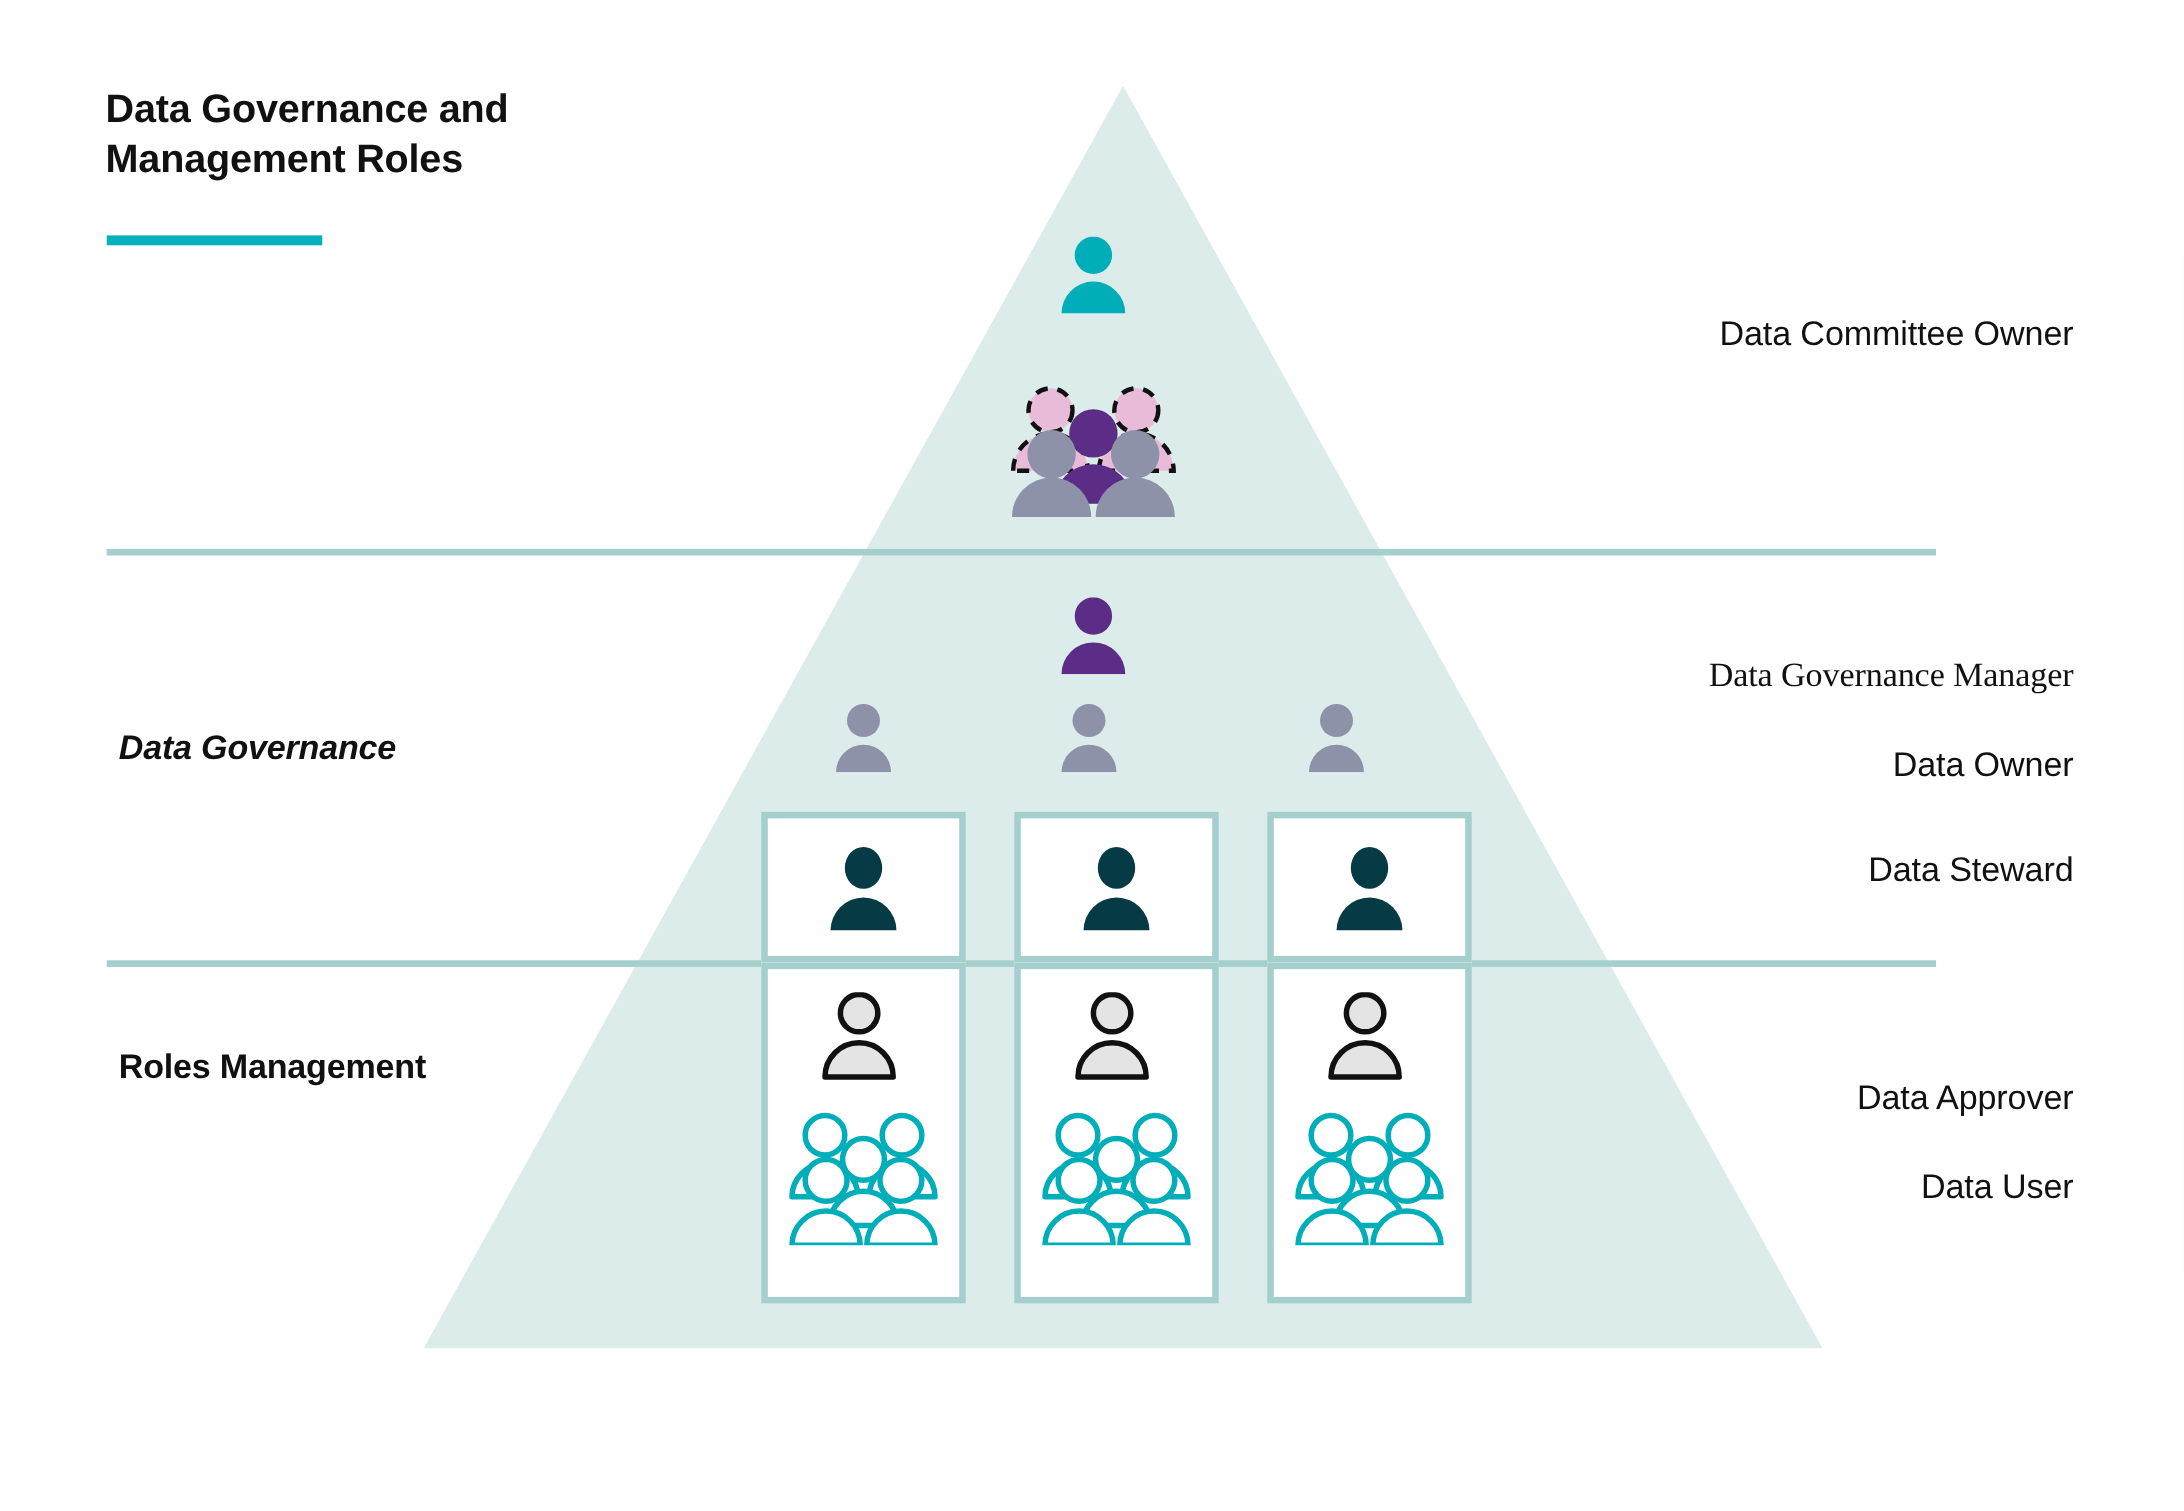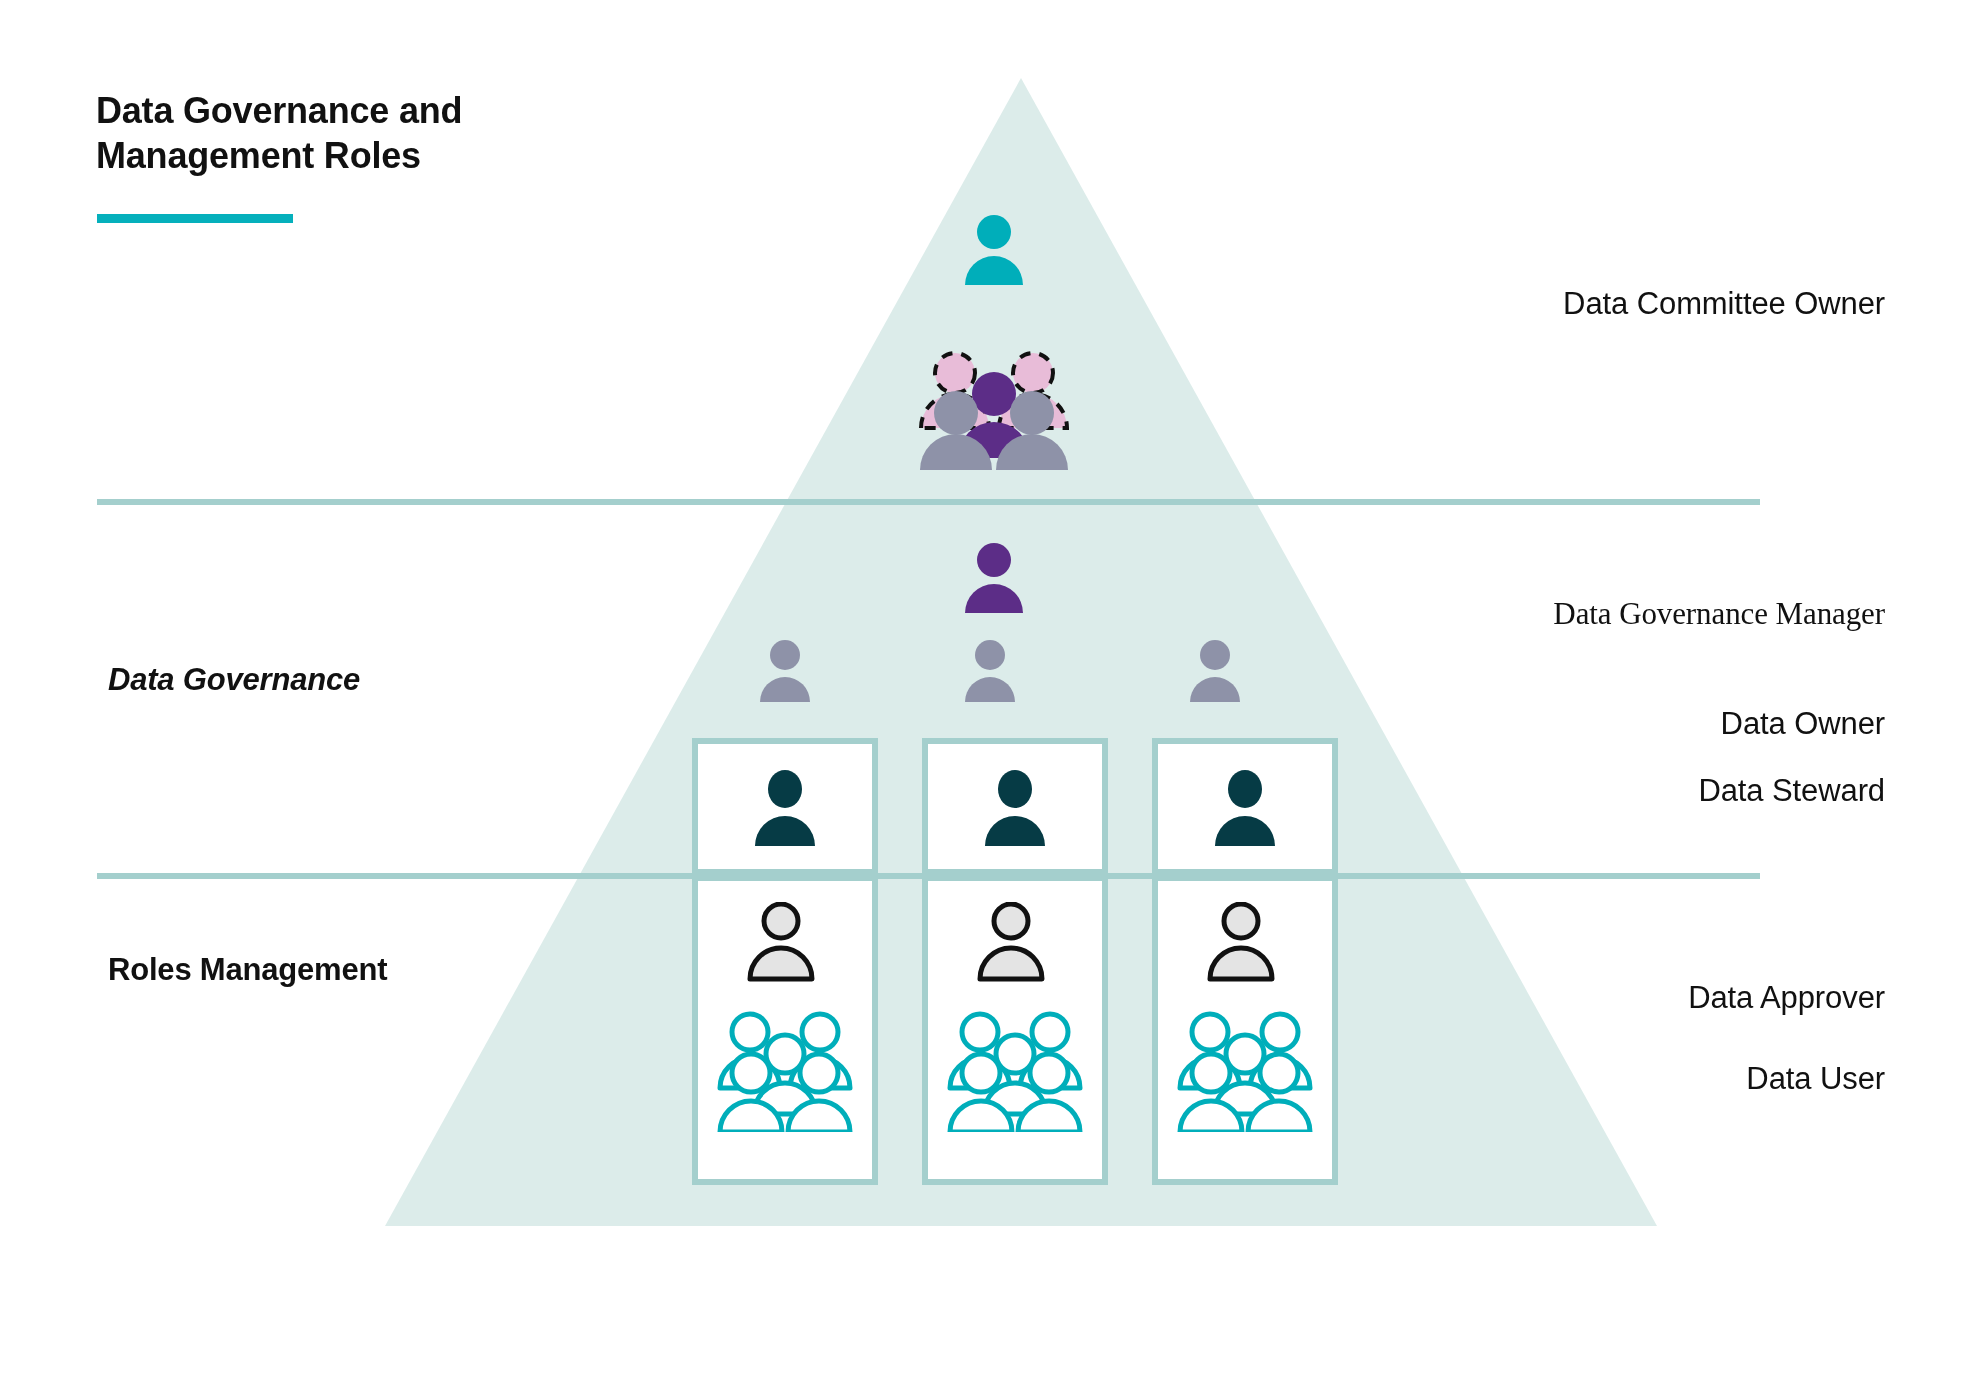--- a/index.html
+++ b/index.html
@@ -6,21 +6,21 @@
   html,body {
     width:1985px; height:1374px;
     background:#ffffff;
     font-family:"Liberation Sans", sans-serif;
     overflow:hidden;
   }
   #stage { position:relative; width:1985px; height:1374px; background:#fff; }
 
   
   .title {
-    position:absolute; left:96px; top:88px;
+    position:absolute; left:96px; top:76px;
     font-size:36px; font-weight:bold; line-height:1.25;
     color:#111111; letter-spacing:-0.2px; white-space:pre-line;
   }
   .title-rule {
     position:absolute; left:97px; top:214px;
     width:196px; height:9px; background:#05B0BC;
   }
 
   
   .tier-label {
@@ -34,21 +34,21 @@
 
   
   .role-label {
     position:absolute; right:100px;
     font-size:31px; font-weight:normal; color:#111111;
     letter-spacing:-0.1px; white-space:nowrap; text-align:right;
   }
   .role-label.r1 { top:286px; }
   .role-label.r2 { top:366px; }
   .role-label.r3 { top:596px;font-family:Liberation Serif, serif; }
-  .role-label.r4 { top:677px;margin-top:29px; }
+  .role-label.r4 { top:677px; }
   .role-label.r5 { top:757px;margin-top:16px; }
   .role-label.r6 { top:980px; }
   .role-label.r7 { top:1061px; }
 
   
   .pyramid {
     position:absolute; left:385px; top:78px;
     width:1272px; height:1148px;
     background:#DCECEA;
     clip-path:polygon(50% 0%, 100% 100%, 0% 100%);

